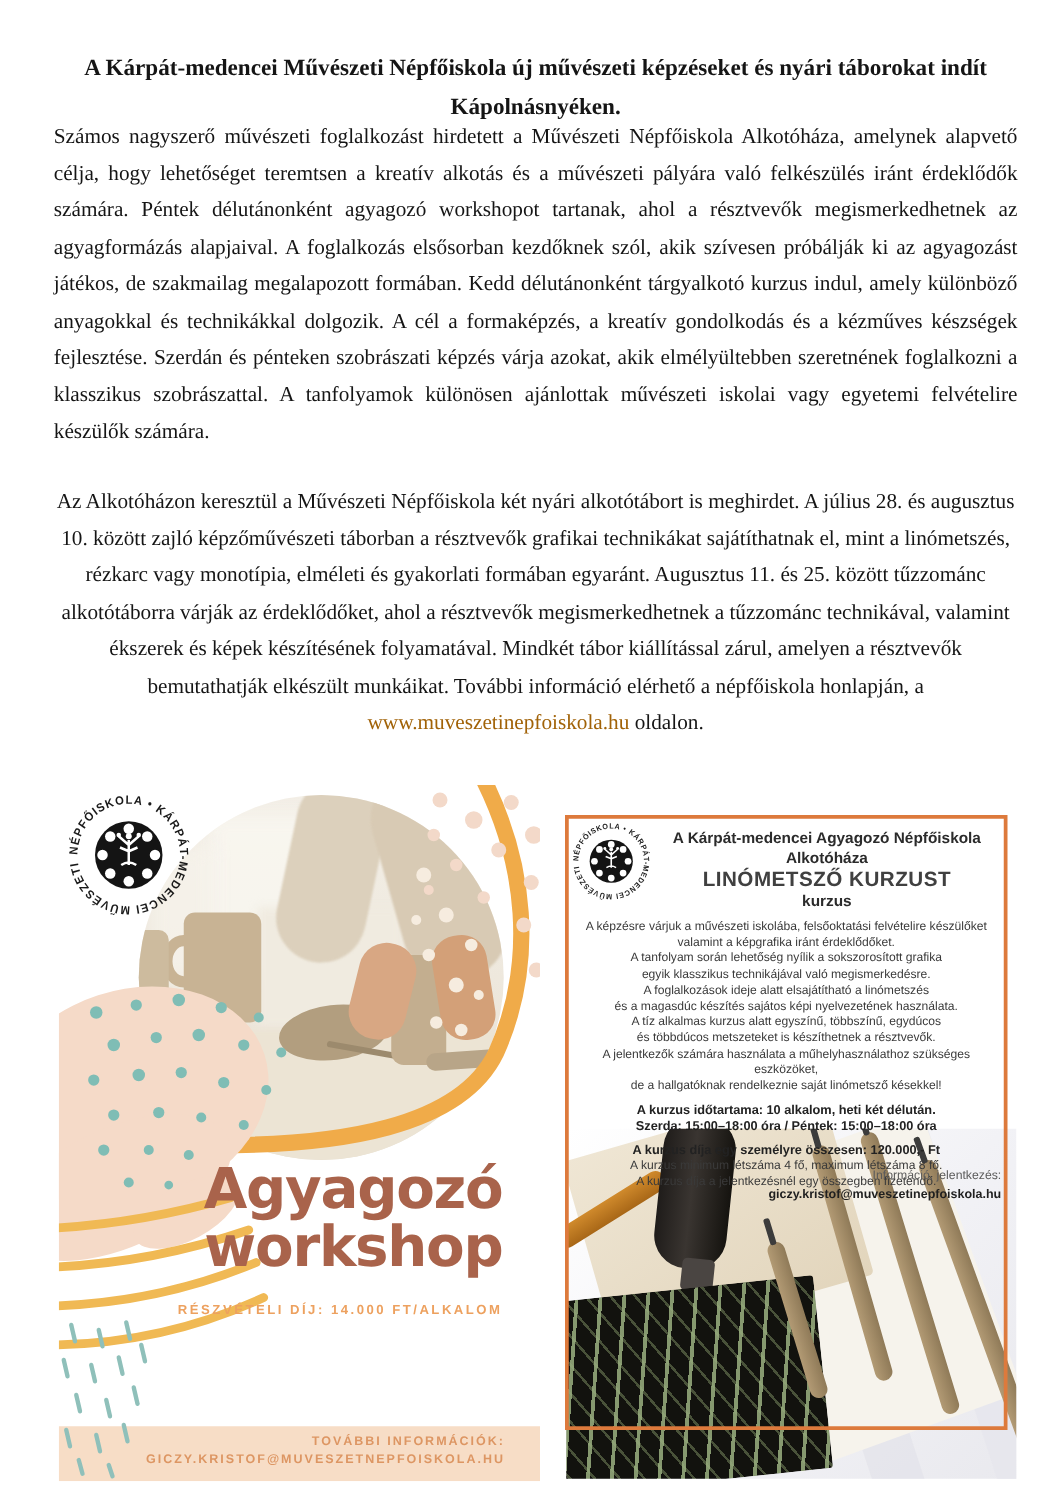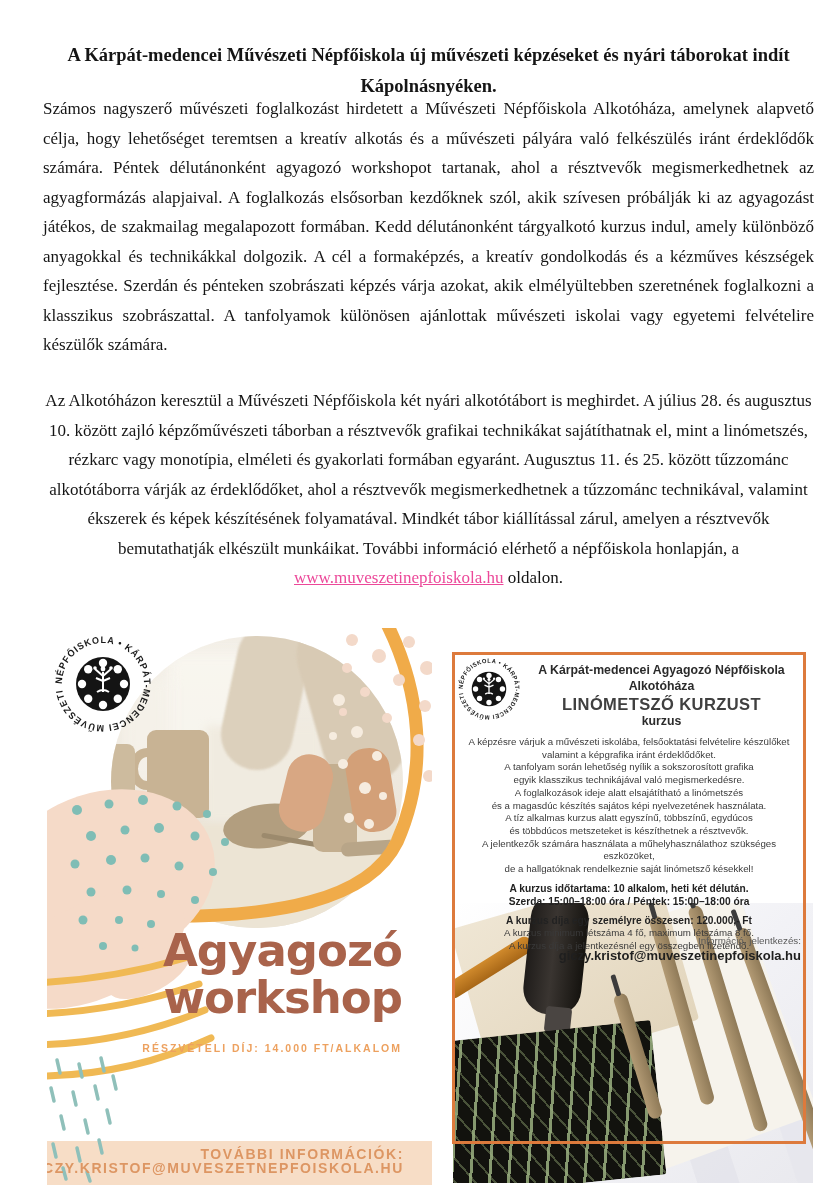--- a/index.html
+++ b/index.html
@@ -4,60 +4,60 @@
 <style>
   html,body{margin:0;padding:0;background:#ffffff;}
   .page{position:relative;width:833px;height:1200px;background:#fff;overflow:hidden;
         font-family:"Liberation Serif",serif;color:#151515;margin-left:12px;}
   
   .doc-title{position:absolute;left:31px;top:28px;width:771px;text-align:center;
              font-size:18.5px;font-weight:bold;line-height:1.65;}
   .para{position:absolute;left:31px;width:771px;font-size:17px;line-height:29.5px;margin:0;}
   .para-1{top:94px;text-align:justify;}
   .para-2{top:386px;text-align:center;}
-  .weblink{color:#ec4899;text-decoration:underline;cursor:pointer;}
+  .weblink{color:#a16207;cursor:pointer;}
   
   .poster{position:absolute;background:#fff;}
   .poster *{box-sizing:border-box;}
   
   .poster-left{left:35px;top:628px;width:385px;height:557px;overflow:hidden;
                font-family:"Liberation Sans",sans-serif;}
   .photo-circle{position:absolute;left:64px;top:8px;width:292px;height:292px;border-radius:50%;
                 overflow:hidden;background:linear-gradient(180deg,#f3efe7,#e9e1d3);}
   .pc-shape{position:absolute;}
   .footer-bar{position:absolute;left:0;top:513px;width:385px;height:44px;background:#f7ddc6;}
   .decor-svg{position:absolute;left:0;top:0;}
   .logo-left{position:absolute;left:6px;top:6px;}
   .workshop-title{position:absolute;right:30px;top:299px;text-align:right;
                   font-family:"DejaVu Sans",sans-serif;font-weight:bold;color:#a9634b;
                   font-size:45px;line-height:47px;letter-spacing:-1px;}
   .fee-line{position:absolute;right:30px;top:414px;font-size:10.5px;letter-spacing:2px;
             color:#eda15f;font-weight:bold;}
   .schedule{position:absolute;right:30px;top:446px;text-align:right;font-size:10px;
             letter-spacing:1.6px;color:#868686;line-height:16.5px;}
-  .footer-text{position:absolute;right:28px;top:519px;text-align:right;font-size:14px;
+  .footer-text{position:absolute;right:28px;top:519px;text-align:right;font-size:10px;
                letter-spacing:1.6px;color:#dd9663;line-height:14px;font-weight:bold;}
   
   .poster-right{left:437px;top:650px;width:368px;height:535px;
                 font-family:"Liberation Sans",sans-serif;}
   .rp-photo{position:absolute;left:4px;top:253px;width:360px;height:280px;overflow:hidden;z-index:1;
             background:linear-gradient(135deg,#ffffff 0%,#f2f2f6 55%,#e9e9ee 100%);}
   .rp-border{position:absolute;left:3px;top:2px;width:354px;height:492px;
              border:3px solid #dd7a3c;z-index:2;pointer-events:none;}
   .logo-right{position:absolute;left:8px;top:7px;z-index:3;}
   .rp-header{position:absolute;left:70px;top:13px;width:285px;text-align:center;z-index:3;}
   .rp-h1{font-size:12.3px;font-weight:bold;color:#2b2b2b;line-height:15.5px;}
   .rp-course{font-size:16.5px;font-weight:bold;color:#404040;line-height:20px;letter-spacing:.4px;}
   .rp-column{position:absolute;left:12px;top:86px;width:336px;text-align:center;z-index:3;
              font-size:9.7px;line-height:12.7px;color:#3a3a3a;}
   .rp-bold{font-weight:bold;font-size:10.2px;line-height:13.2px;color:#222;}
   .rp-gap{height:6px;}
   .rp-contact{position:absolute;right:16px;top:284px;text-align:right;z-index:3;line-height:14.5px;}
   .rp-contact-label{font-size:9.8px;color:#5a5a5a;}
-  .rp-contact-email{font-size:13px;font-weight:bold;color:#1f1f1f;}
+  .rp-contact-email{font-size:10px;font-weight:bold;color:#1f1f1f;}
   .tool-handle{position:absolute;width:14px;border-radius:7px;
                background:linear-gradient(90deg,#b29a74,#8f7a58);}
   .tool-tip{position:absolute;left:4px;top:-20px;width:5px;height:22px;background:#3c3c3c;border-radius:2px;}
 </style>
 </head>
 <body>
 
 <div class="page">
 
   <h1 class="doc-title">A Kárpát-medencei Művészeti Népfőiskola új művészeti képzéseket és nyári táborokat indít Kápolnásnyéken.</h1>

